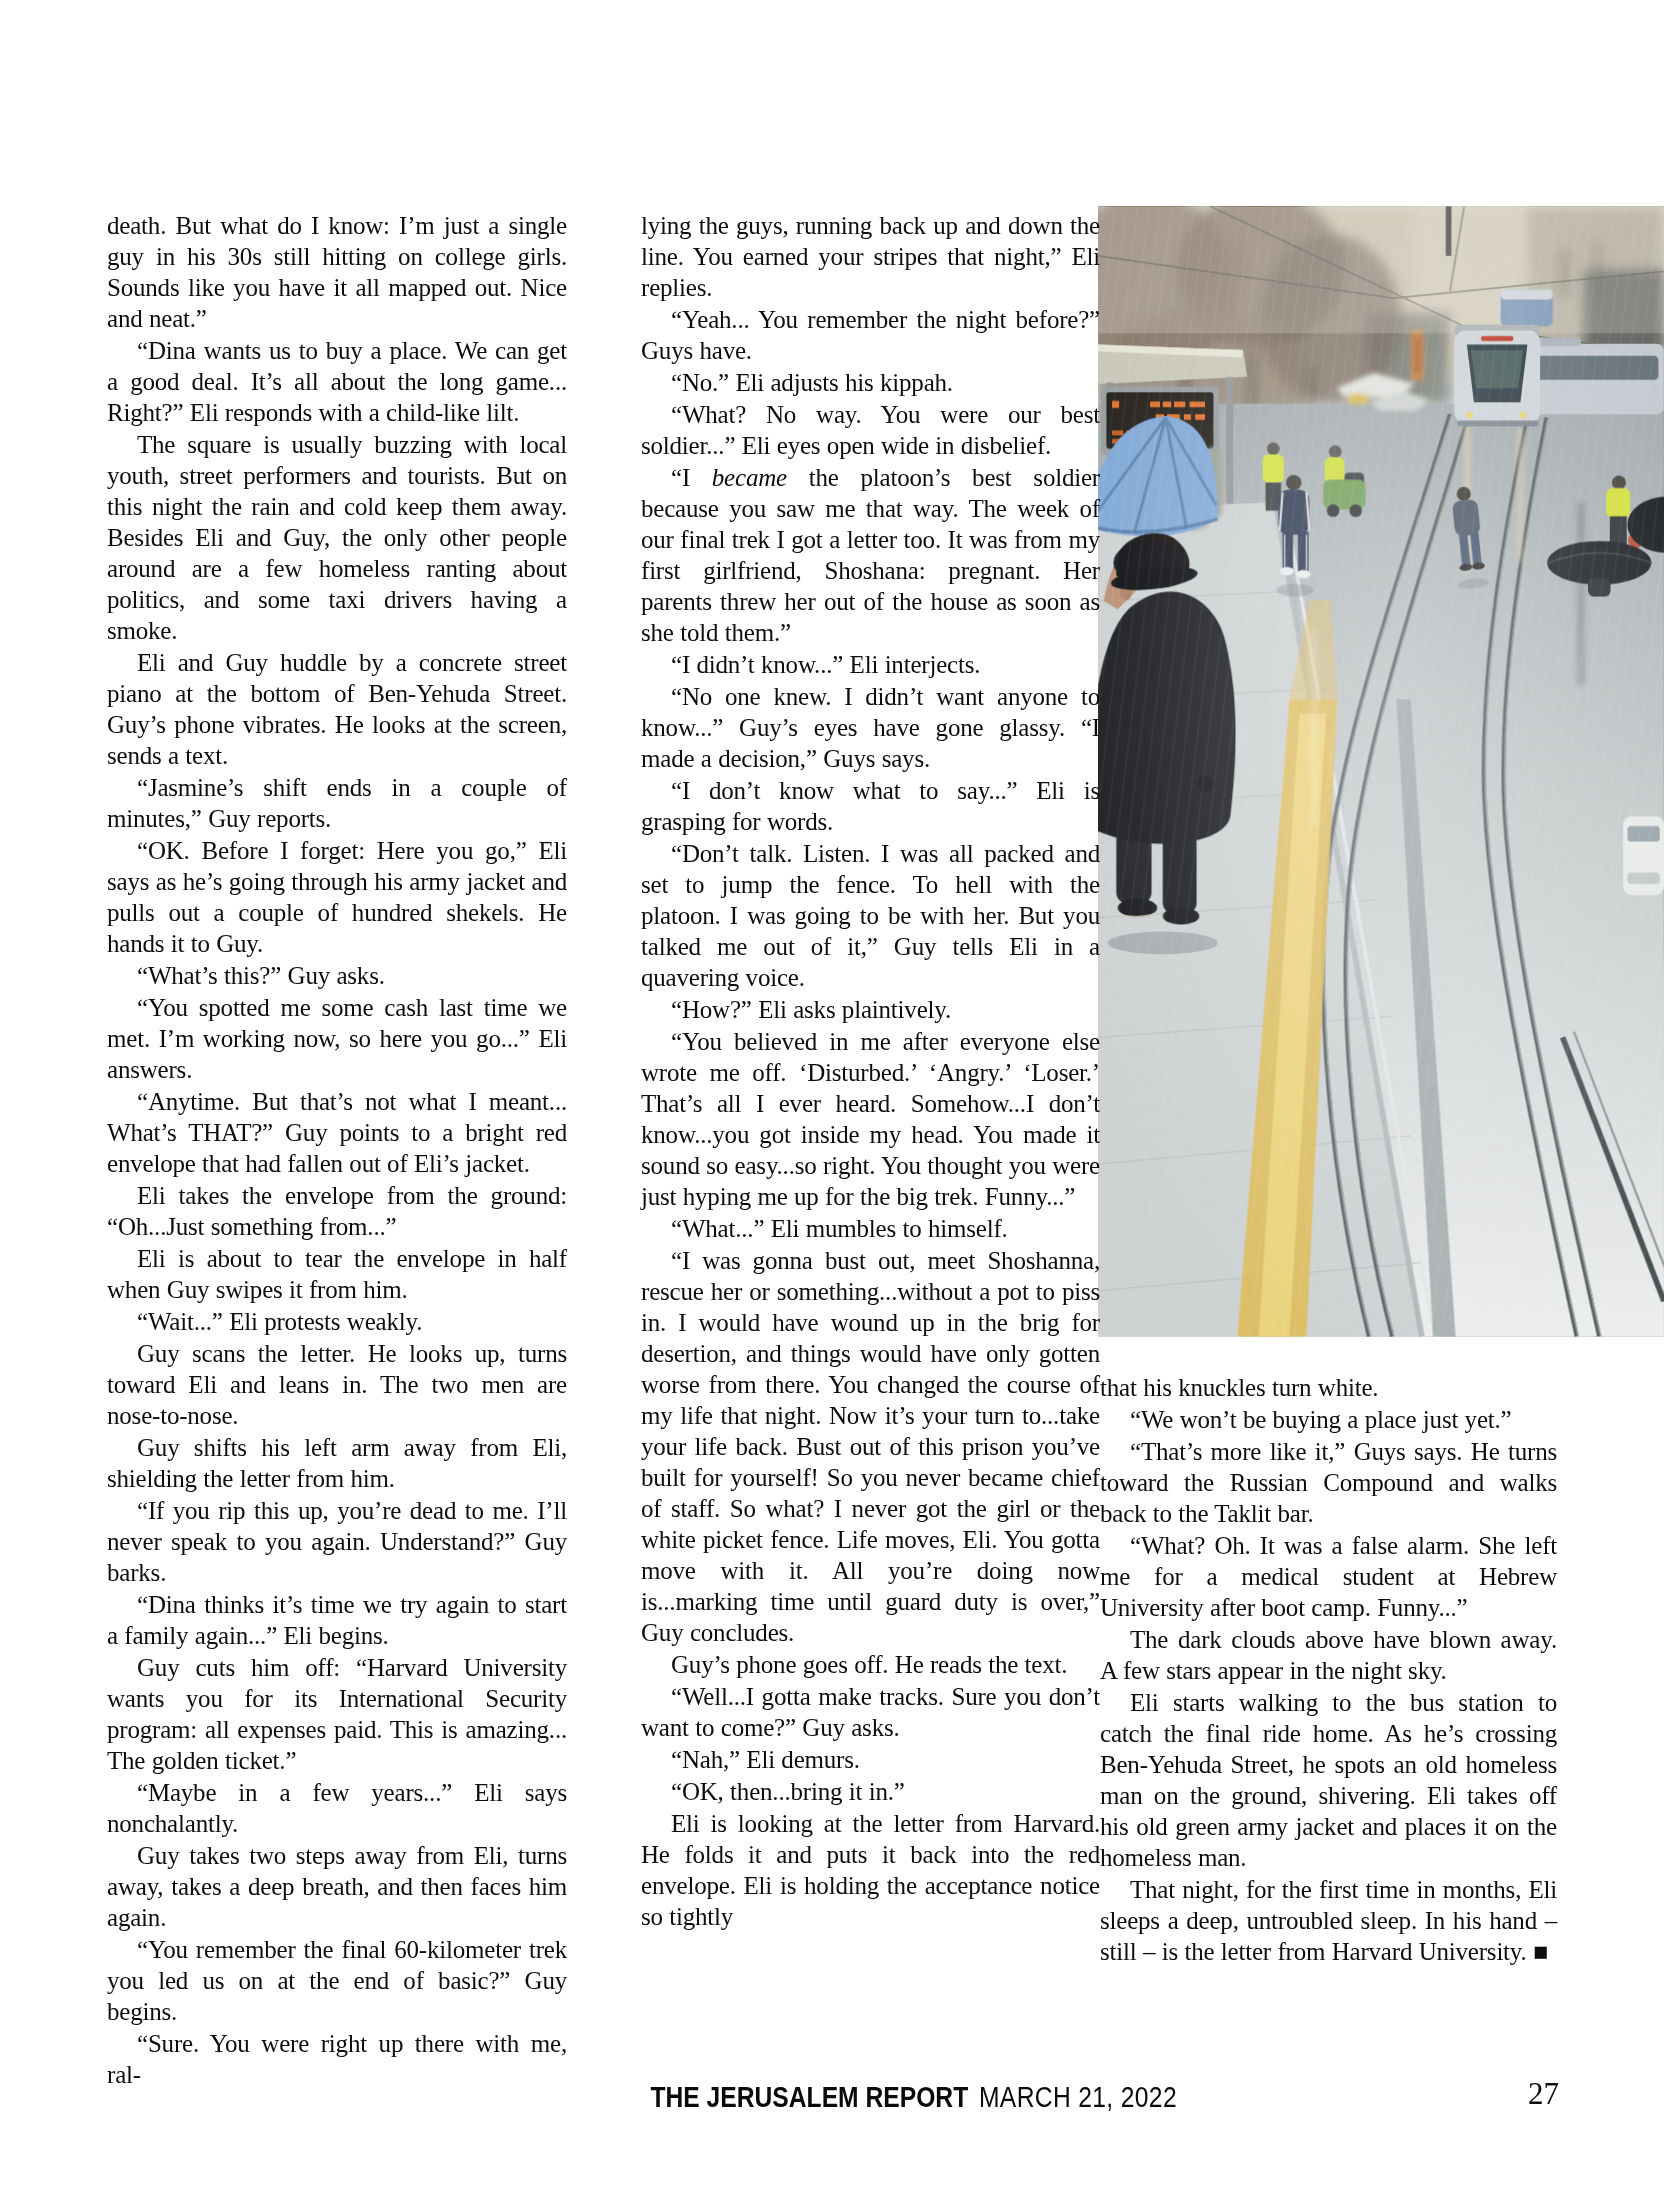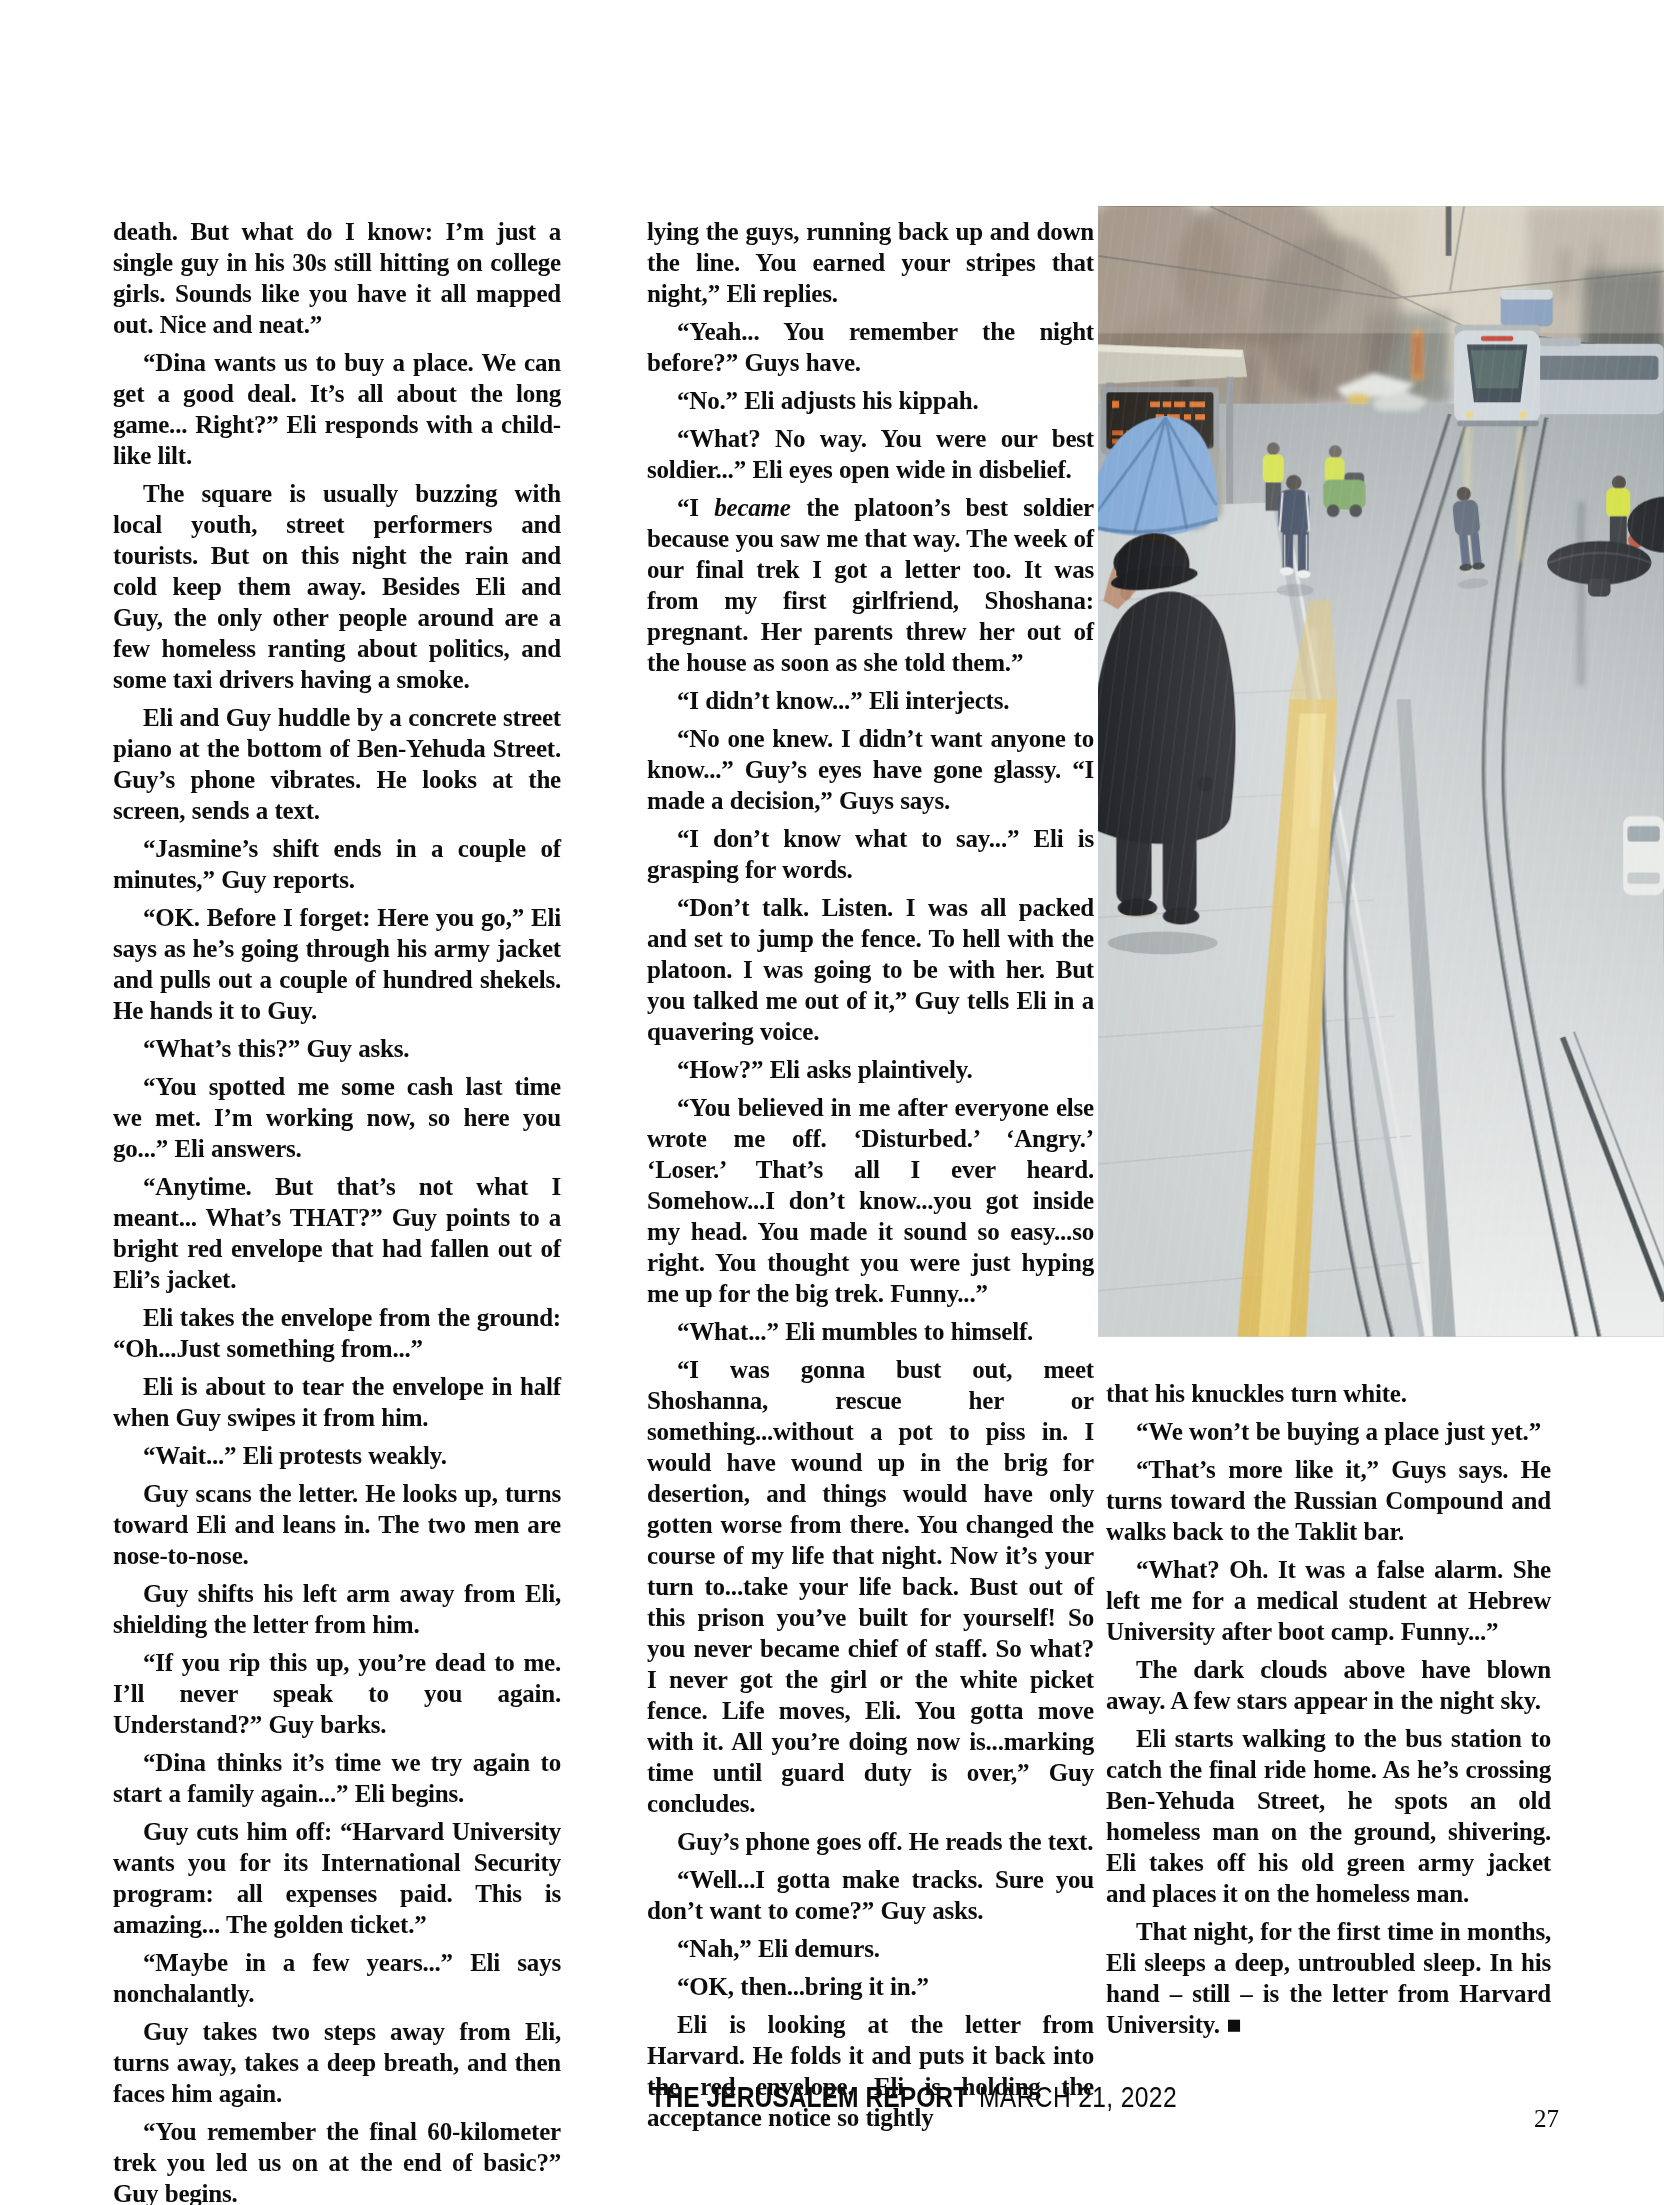--- a/index.html
+++ b/index.html
@@ -9,21 +9,21 @@
     font-family:"Liberation Serif", serif;
     color:#0d0d0d;
   }
   .col {
     position:absolute;
     font-size:25px; line-height:31px;
     text-align:justify;
     letter-spacing:-0.2px;
     word-spacing:0.4px;
   }
-  .col p { margin:7px; text-indent:30px;font-weight:bold; }
+  .col p { margin:1px; text-indent:30px; }
   .col p.flush { text-indent:0; }
   .col em { font-style:italic; }
   #col1 { left:106px; top:209px; width:462px; }
   #col2 { left:640px; top:209px; width:461px; }
   #col3 { left:1099px; top:1371px; width:459px; }
 
   #photo {
     position:absolute; left:1098px; top:206px; width:566px; height:1131px;
     overflow:hidden; background:#c9cccc;
   }
@@ -34,22 +34,22 @@
     text-align:left; white-space:nowrap;
     font-family:"Liberation Sans", sans-serif;
     font-size:29px; line-height:1; color:#0a0a0a;text-decoration:underline;
   }
   #footer .squeeze { display:inline-block; transform:scaleX(0.85); transform-origin:center; }
   #footer .pub { font-weight:bold; letter-spacing:0; }
   #footer .date { font-weight:normal; margin-left:12.7px; letter-spacing:0.4px; }
 
   #pageno {
     position:absolute; left:1494px; top:2078px; width:65px;
-    text-align:right; font-size:25px; line-height:1;
-    font-family:"Liberation Serif", serif; color:#0a0a0a;margin-top:28px;
+    text-align:right; font-size:31px; line-height:1;
+    font-family:"Liberation Serif", serif; color:#0a0a0a;
   }
 </style>
 </head>
 <body>
 
 <div id="page">
 
   <div id="photo">
     <svg width="566" height="1131" viewBox="0 0 804 1605" xmlns="http://www.w3.org/2000/svg" aria-hidden="true">
       <defs>

